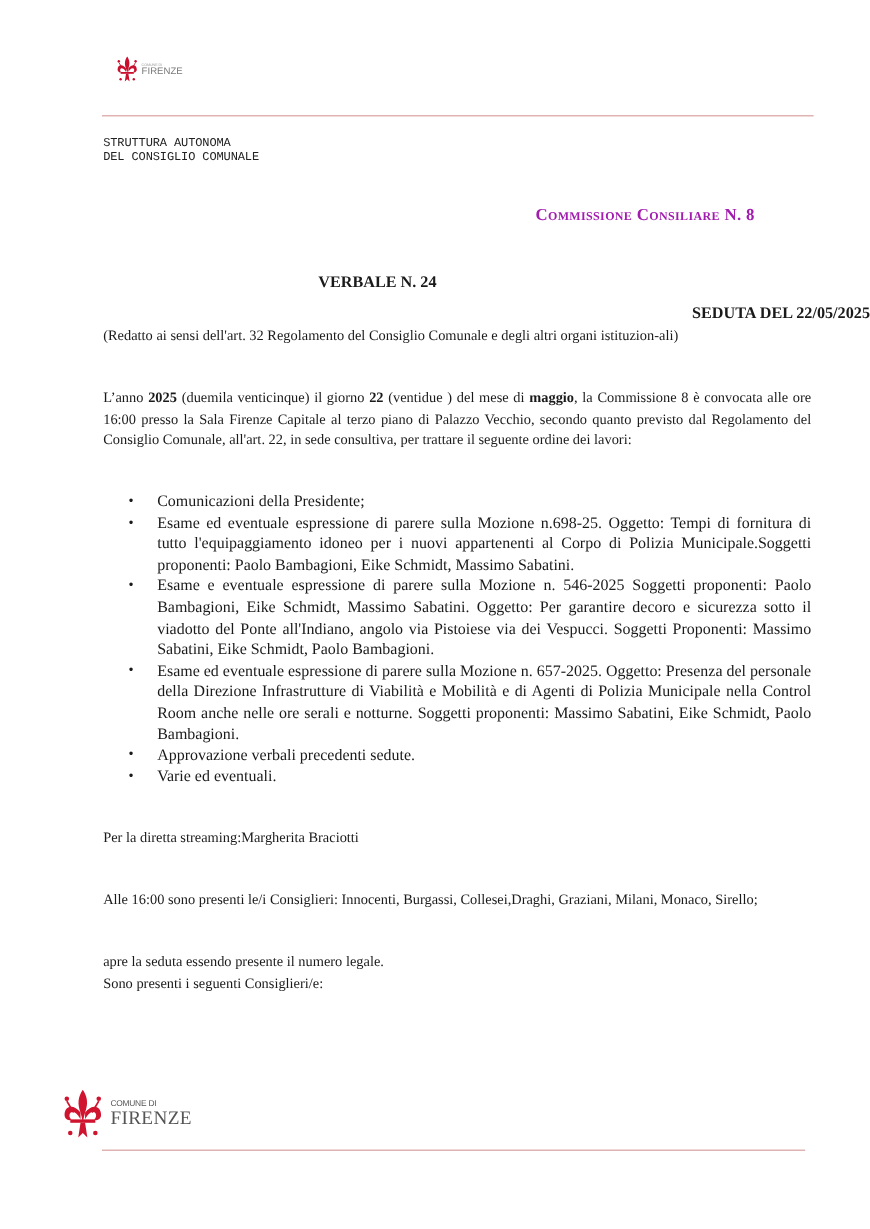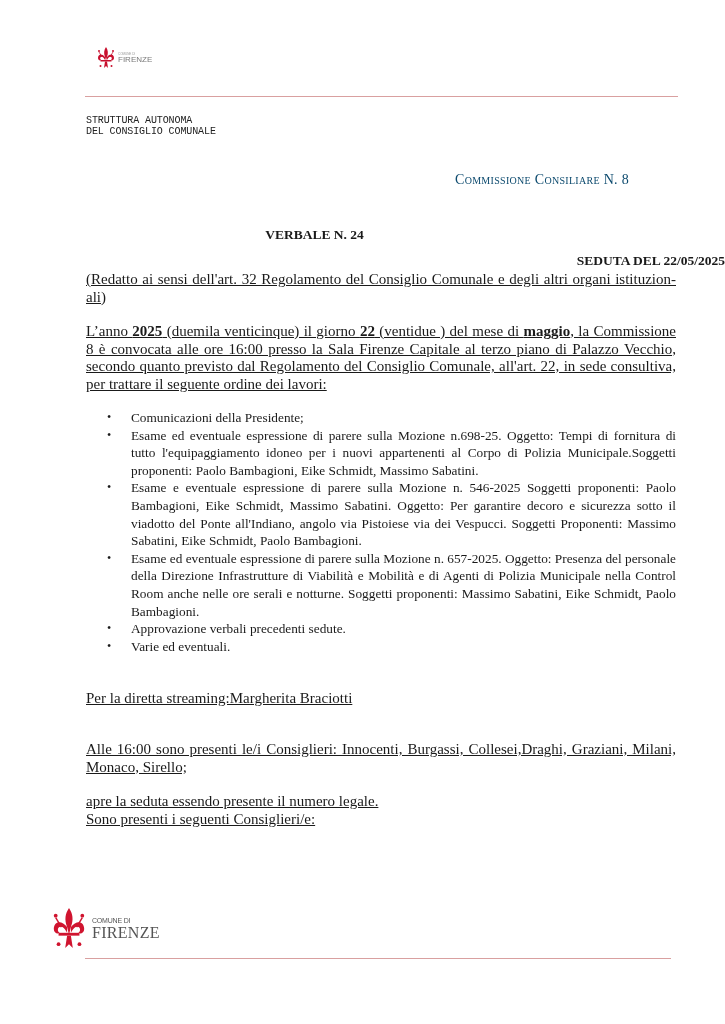--- a/index.html
+++ b/index.html
@@ -6,24 +6,24 @@
   body { width:725px; height:1024px; position:relative; overflow:hidden; font-family:"Liberation Serif","DejaVu Serif",serif; color:#1a1a1a; }
   .abs { position:absolute; }
   .logo-top { left:96px; top:46px; display:flex; align-items:center; }
   .logo-top .lily { width:20px; height:24px; }
   .logo-top .brand { margin-left:2px; font-family:"Liberation Sans",sans-serif; font-size:8px; color:#7a7a7a; line-height:8px; }
   .logo-top .brand .small { font-size:3px; display:block; line-height:4px; color:#999; }
   .rule { height:1px; background:#d9a0a0; }
   .rule-top { left:85px; top:96px; width:593px; }
   .rule-bottom { left:85px; top:958px; width:586px; }
   .dept { left:86px; top:115px; font-family:Liberation Mono, monospace; font-size:10px; line-height:11px; color:#222; letter-spacing:-0.1px; }
-  .commission { right:96px; top:172px; font-size:14px; color:#0c4a6e; font-variant:small-caps; font-weight:normal; letter-spacing:0.3px; }
+  .commission { right:96px; top:172px; font-size:14px; color:#a21caf; font-variant:small-caps; font-weight:bold; letter-spacing:0.3px; }
   .title1 { left:0; width:629px; top:227px; text-align:center; font-weight:bold; font-size:13.5px; }
   .title2 { left:0; width:725px; top:253px; text-align:right; font-weight:bold; font-size:13.5px; }
-  .text { left:86px; width:590px; font-size:15px; line-height:17.6px; text-align:justify;text-decoration:underline; }
+  .text { left:86px; width:590px; font-size:12px; line-height:17.6px; text-align:justify; }
   .p-redatto { top:271px; }
   .p-intro { top:323px; }
   ul.agenda { position:absolute; left:86px; width:590px; top:409px; margin:0; padding:0; list-style:none; font-size:13.3px; line-height:17.6px; }
   ul.agenda li { position:relative; padding-left:45px; text-align:justify; }
   ul.agenda li .bullet { position:absolute; left:21px; top:0; font-size:12px; }
   .p-secr { top:690px; text-align:left; }
   .p-alle { top:741px; }
   .p-ore { top:793px; text-align:left; }
   .logo-bottom { left:50px; top:906px; display:flex; align-items:center; }
   .logo-bottom .lily { width:38px; height:46px; }

